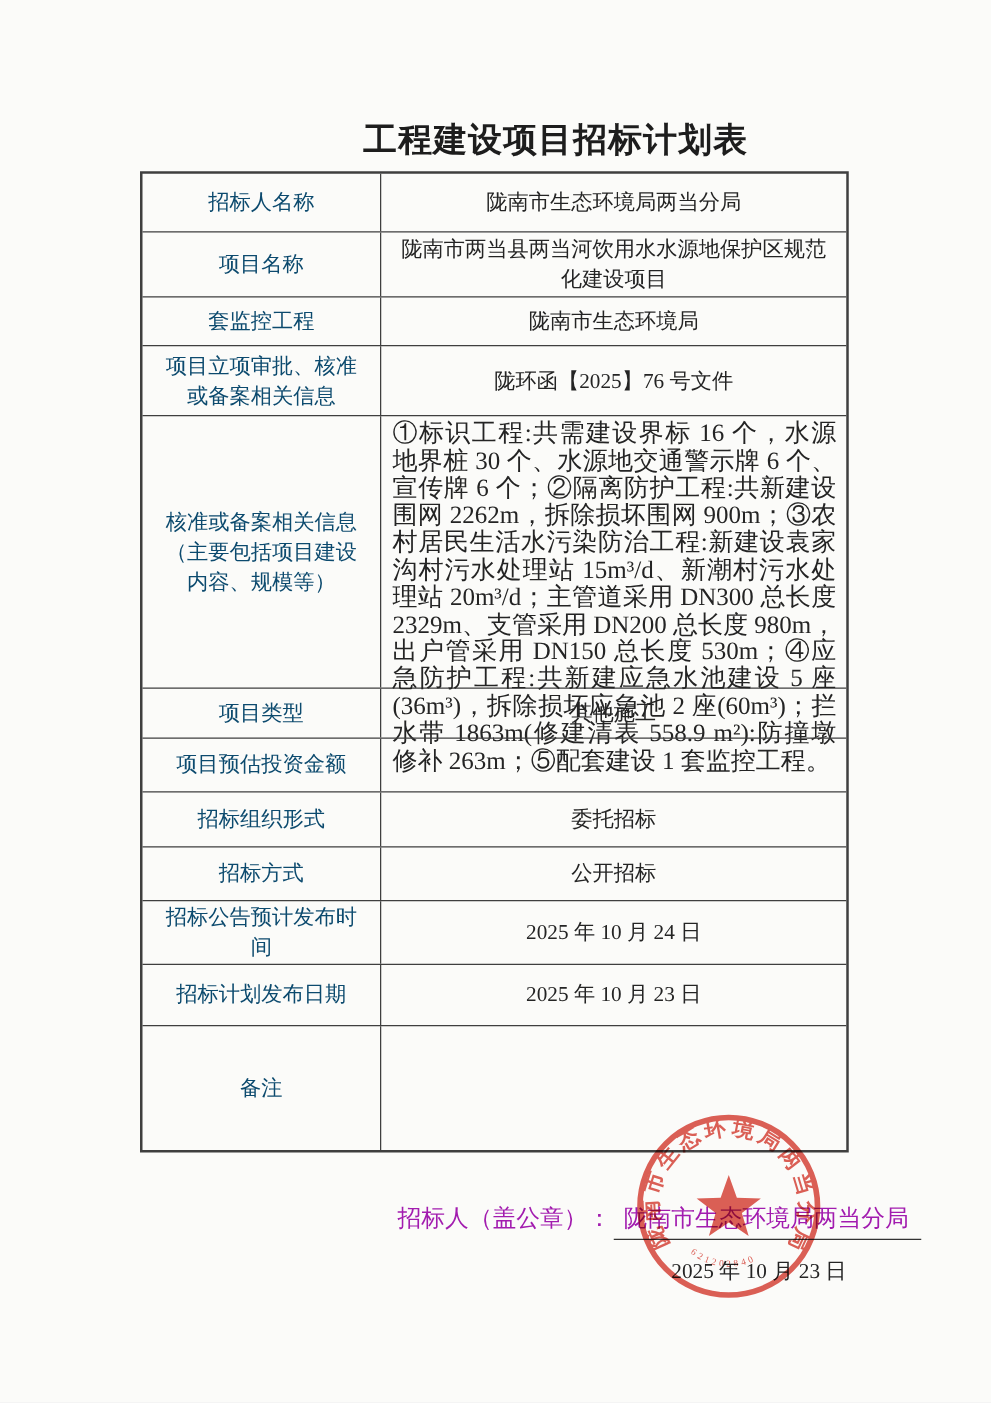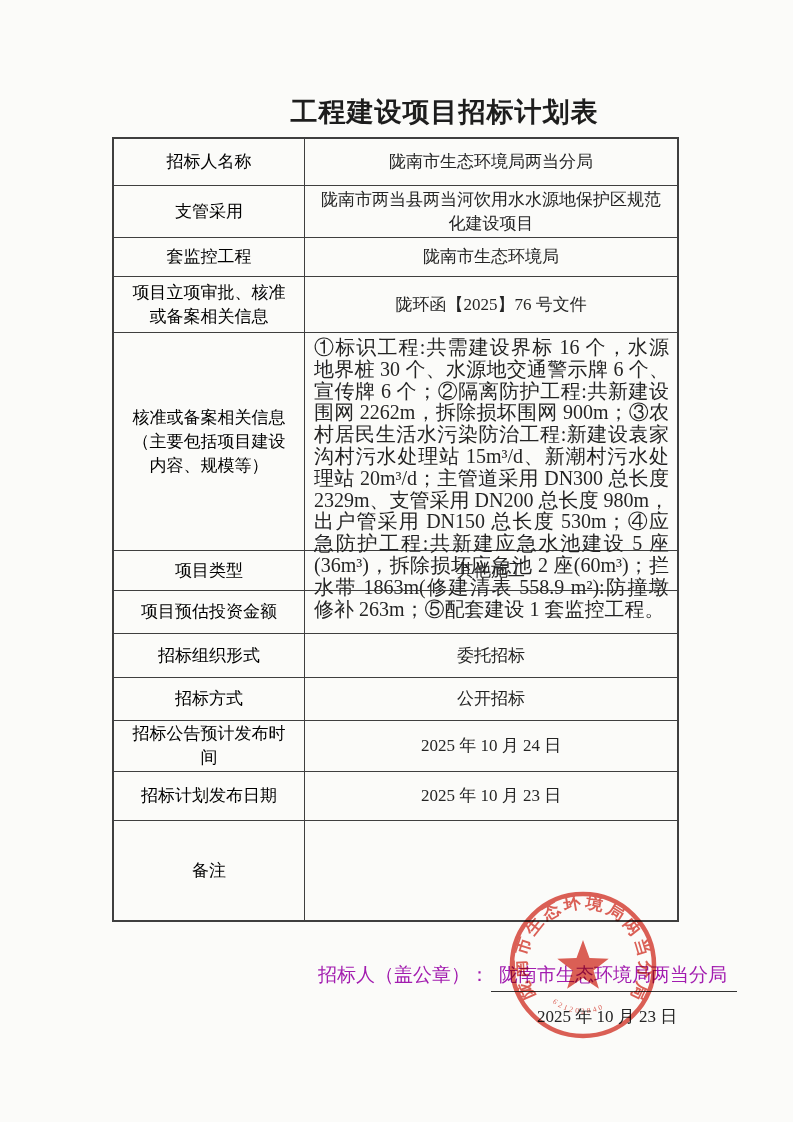--- a/index.html
+++ b/index.html
@@ -20,21 +20,21 @@
   .trow{
     display:flex;box-sizing:border-box;
     border-bottom:1.5px solid #3f3f3f;
   }
   .trow:last-child{border-bottom:none;}
   .tlabel{
     flex:0 0 191px;box-sizing:border-box;
     border-right:1.5px solid #3f3f3f;
     display:flex;align-items:center;justify-content:center;
     text-align:center;font-size:17px;line-height:24px;
-    padding:0 12px;color:#000000;
+    padding:0 12px;color:#0c4a6e;
   }
   .tvalue{
     flex:1 1 auto;box-sizing:border-box;
     display:flex;align-items:center;justify-content:center;
     text-align:center;font-size:17px;line-height:24px;
     padding:2px 8px;color:#242424;
   }
   .tvalue.long{
     display:block;text-align:justify;
     font-size:20px;line-height:21.8px;
@@ -72,21 +72,21 @@
   <div class="title">工程建设项目招标计划表</div>
 
   <div class="ttable">
 
     <div class="trow" style="height:47px">
       <div class="tlabel">招标人名称</div>
       <div class="tvalue">陇南市生态环境局两当分局</div>
     </div>
 
     <div class="trow" style="height:52px">
-      <div class="tlabel">支管采用</div>
+      <div class="tlabel">项目名称</div>
       <div class="tvalue">陇南市两当县两当河饮用水水源地保护区规范化建设项目</div>
     </div>
 
     <div class="trow" style="height:39px">
       <div class="tlabel">套监控工程</div>
       <div class="tvalue">陇南市生态环境局</div>
     </div>
 
     <div class="trow" style="height:56px">
       <div class="tlabel">项目立项审批、核准或备案相关信息</div>

